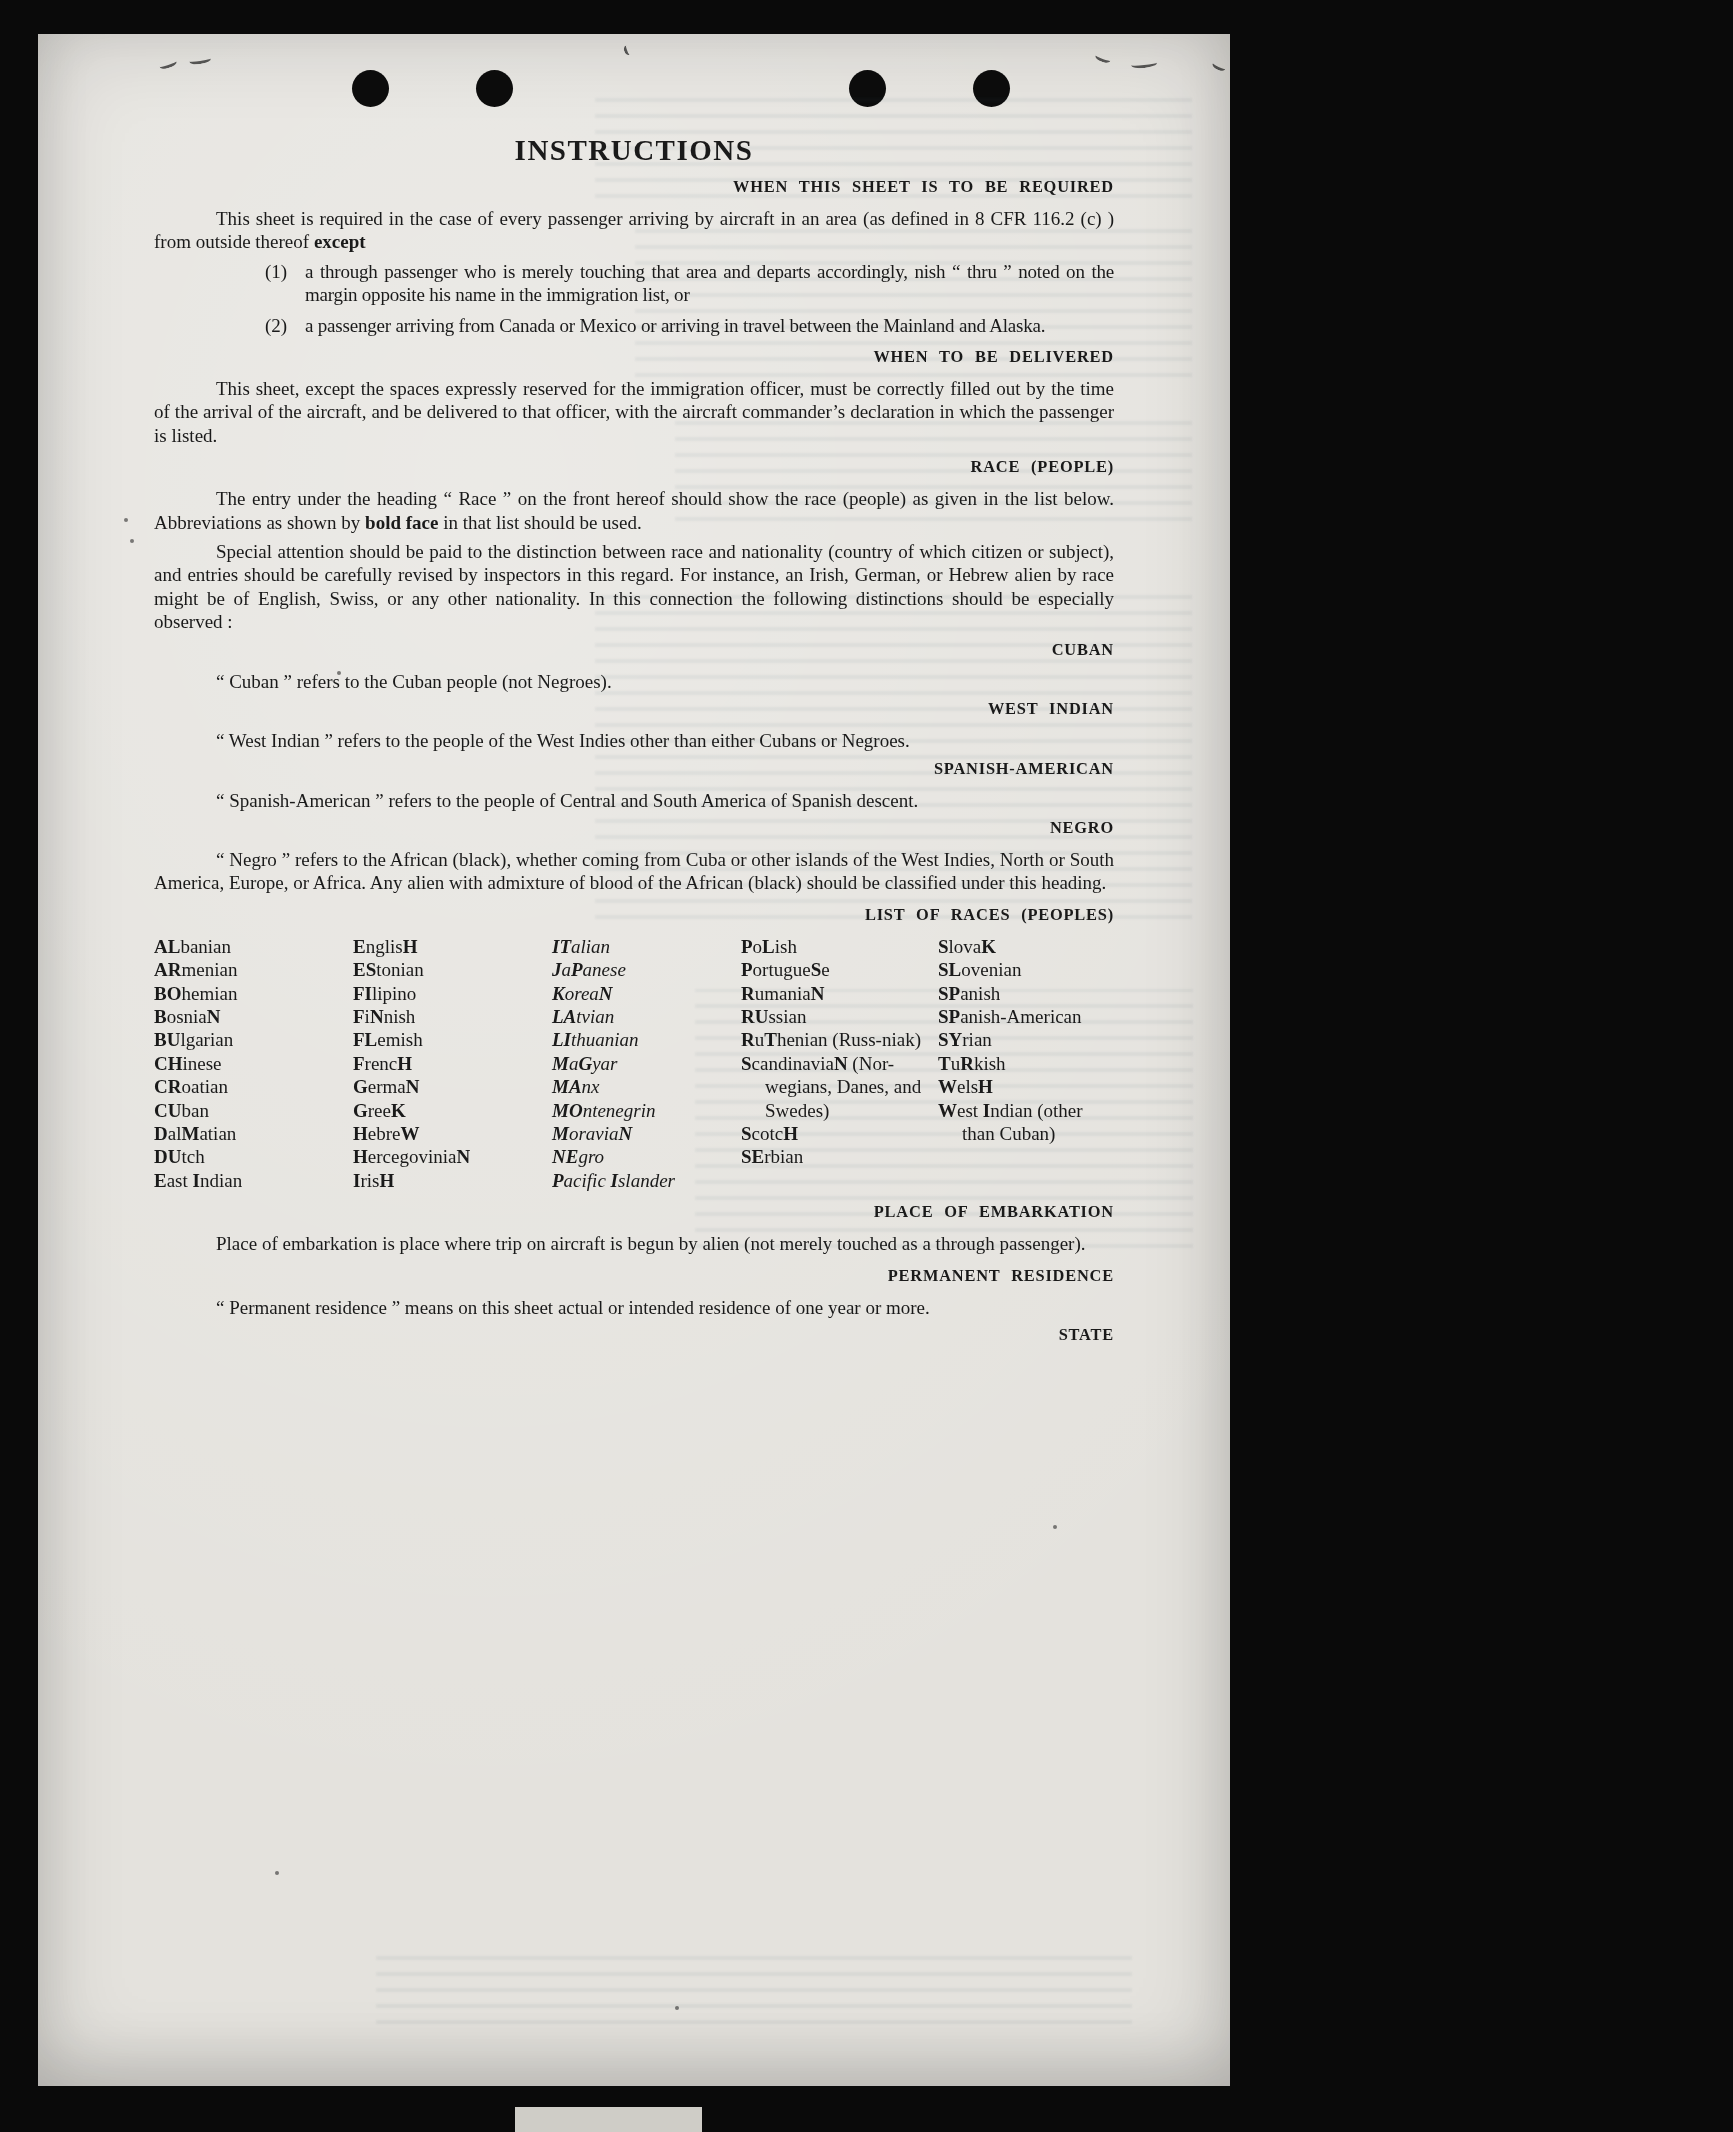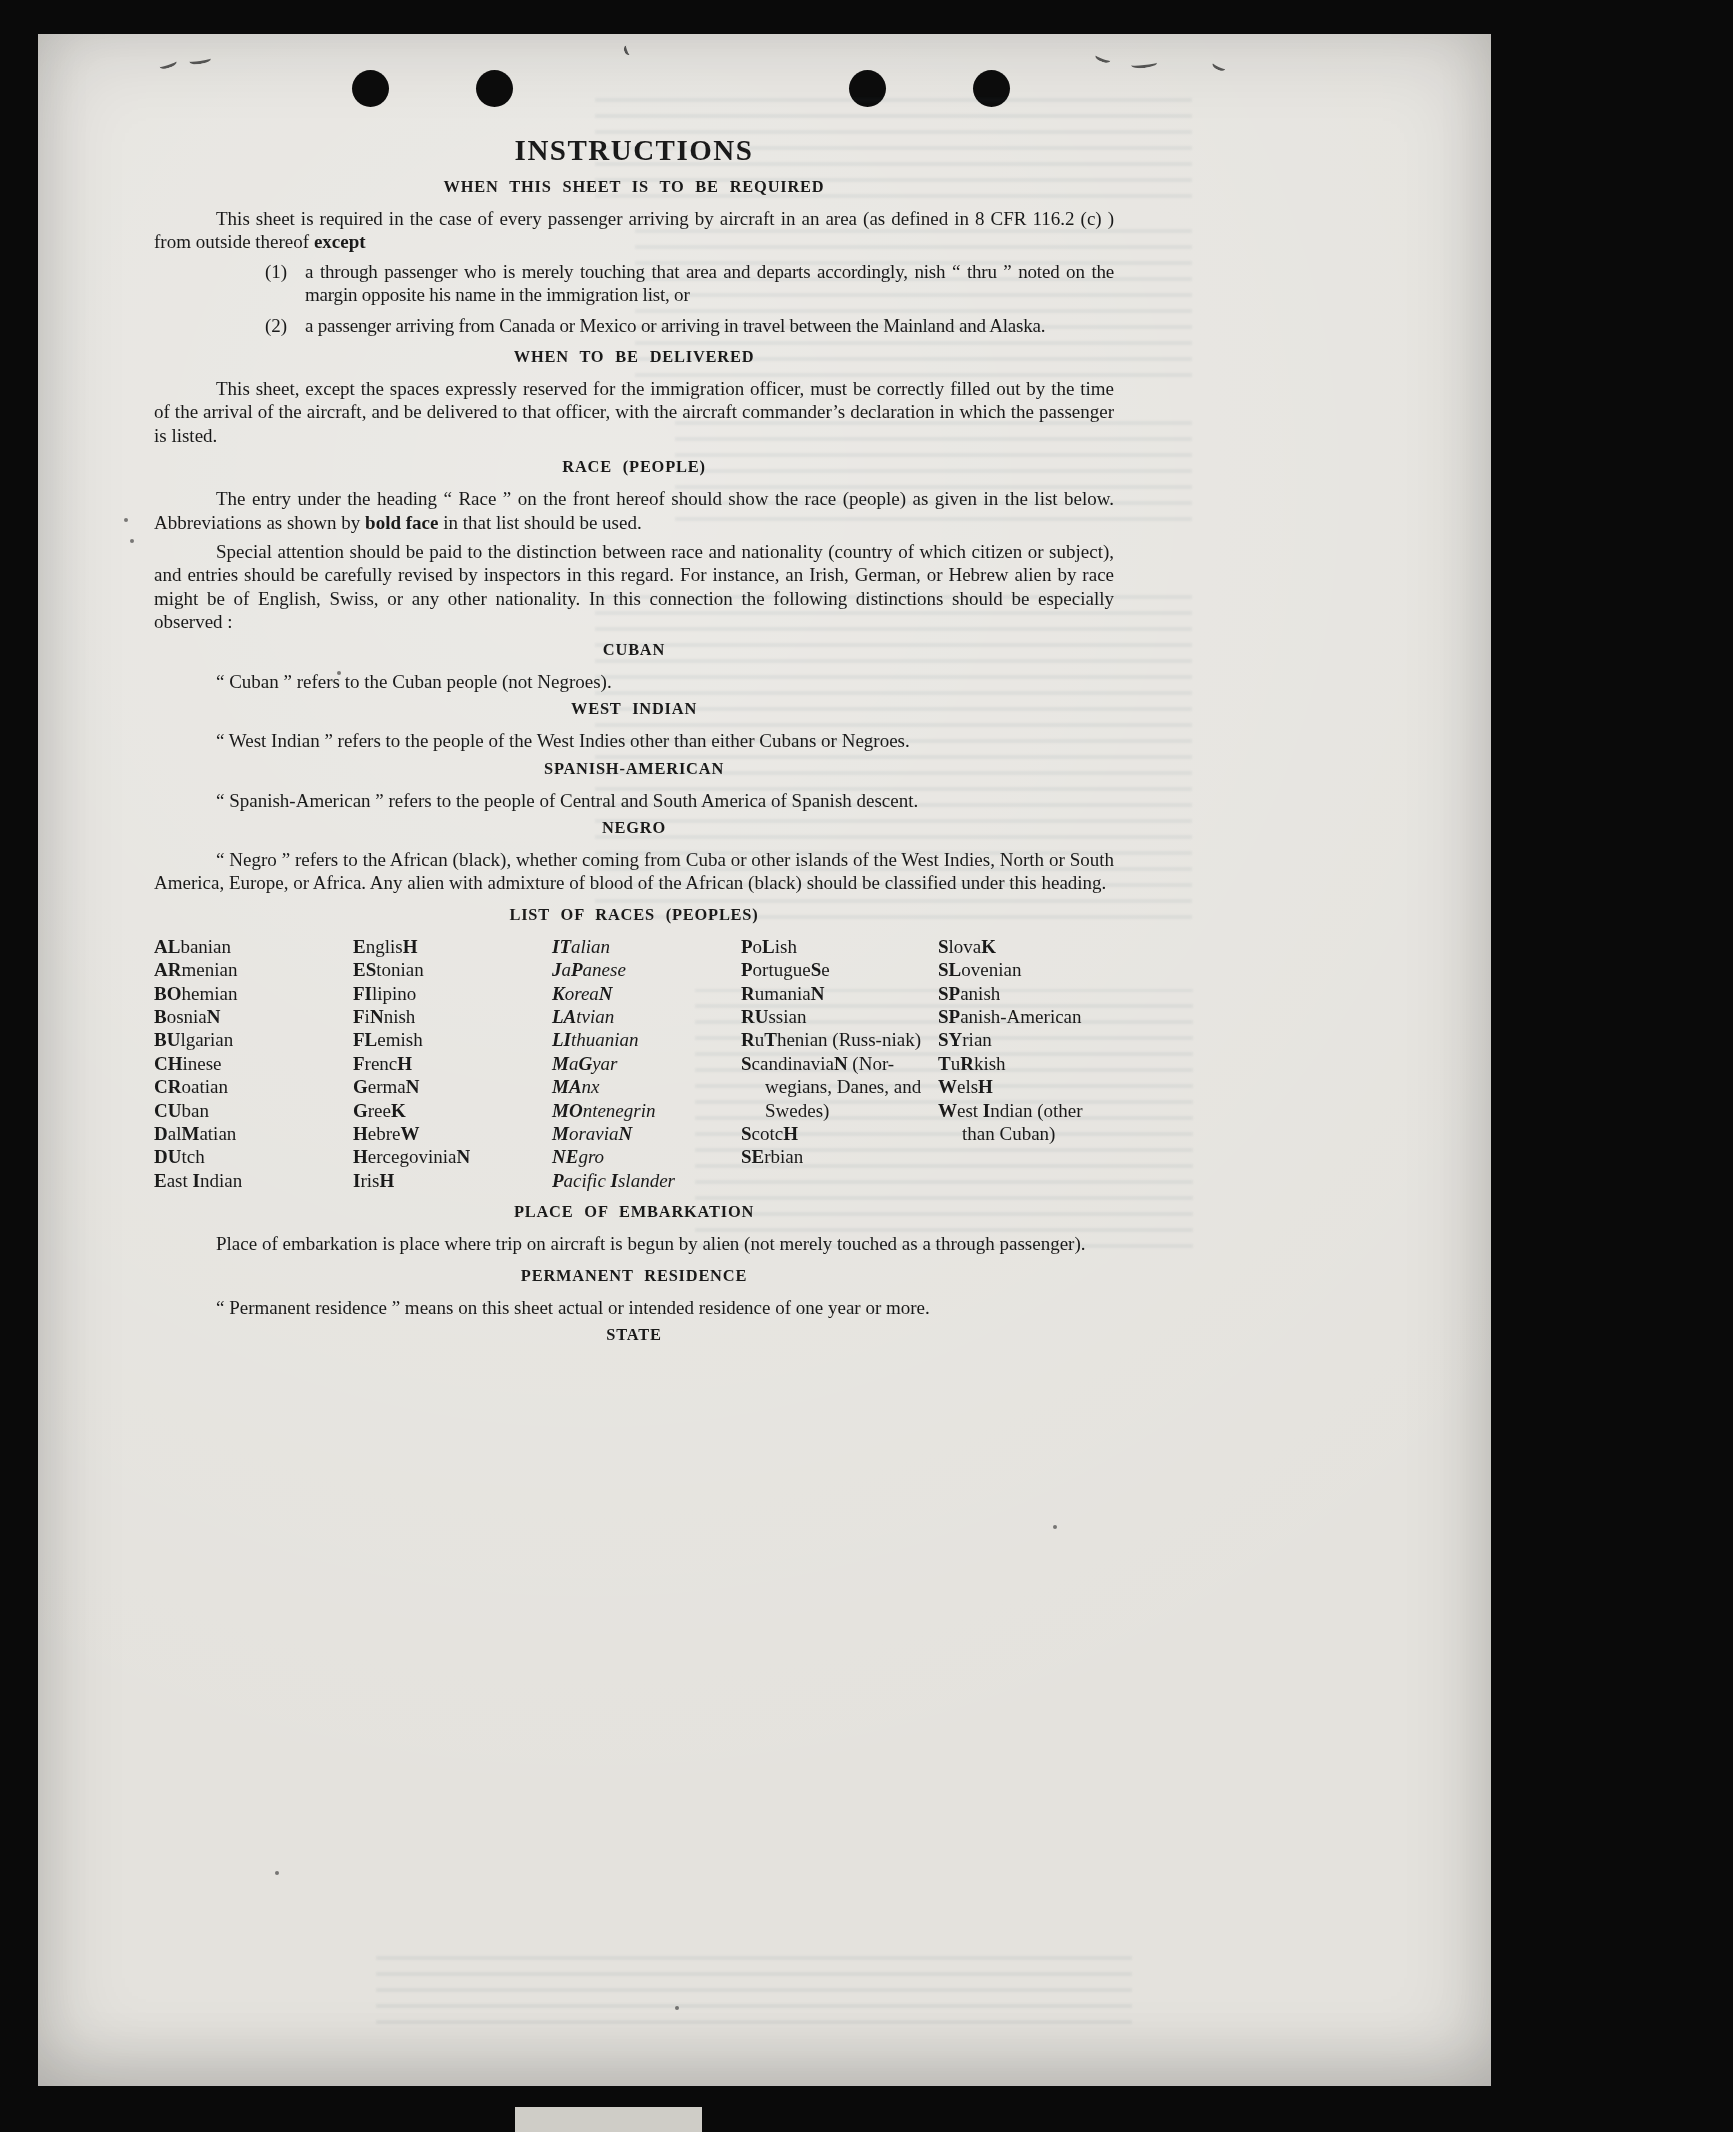--- a/index.html
+++ b/index.html
@@ -4,32 +4,32 @@
 <style>
   * { box-sizing: border-box; }
   html, body { margin:0; padding:0; }
   body {
     width:1733px; height:2132px; position:relative; overflow:hidden;
     background:var(--background,#0a0a0a);
     font-family:"Liberation Serif","DejaVu Serif",serif;
     color:var(--ink,#1a1a1a);
   }
   .paper {
-    position:absolute; left:38px; top:34px; width:1453px; height:2052px;
+    position:absolute; left:38px; top:34px; width:1192px; height:2052px;
     background:
       radial-gradient(130% 95% at 38% 22%, rgba(255,255,255,.28), rgba(255,255,255,0) 70%),
       var(--paper,#e4e2dd);
     box-shadow: inset 0 0 90px rgba(0,0,0,.16), inset 0 -25px 55px rgba(0,0,0,.11);
   }
   .reg-dot { position:absolute; top:36px; width:37px; height:37px; border-radius:50%; background:#0c0c0c; }
   .d1{left:314px;} .d2{left:438px;} .d3{left:811px;} .d4{left:935px;}
 
   .content { position:absolute; left:116px; top:99px; width:960px; font-size:19px; line-height:23.4px; }
   .doc-title { text-align:center; font-weight:bold; font-size:29px; letter-spacing:1.5px; line-height:34px; margin:0 0 8px; }
-  .sec-heading { text-align:center; font-weight:bold; font-size:16.4px; letter-spacing:0.8px; word-spacing:6px; line-height:20px; margin:4px 0 10px; }
+  .sec-heading { text-align:right; font-weight:bold; font-size:16.4px; letter-spacing:0.8px; word-spacing:6px; line-height:20px; margin:4px 0 10px; }
   .sec-heading.mt-sm { margin-top:10px; }
   p.body { margin:0 0 6px; text-align:justify; }
   p.indent { text-indent:62px; }
   .num-item { display:flex; margin:0 0 7px 111px; }
   .num { flex:0 0 40px; }
   .num-text { flex:1; text-align:justify; letter-spacing:-0.2px; }
 
   .races { display:flex; margin-top:4px; margin-bottom:2px; }
   .c1{width:199px;} .c2{width:199px;} .c3{width:189px;font-style:italic;} .c4{width:197px;} .c5{flex:1; min-width:169px;}
   .race-item { padding-left:24px; text-indent:-24px; }

